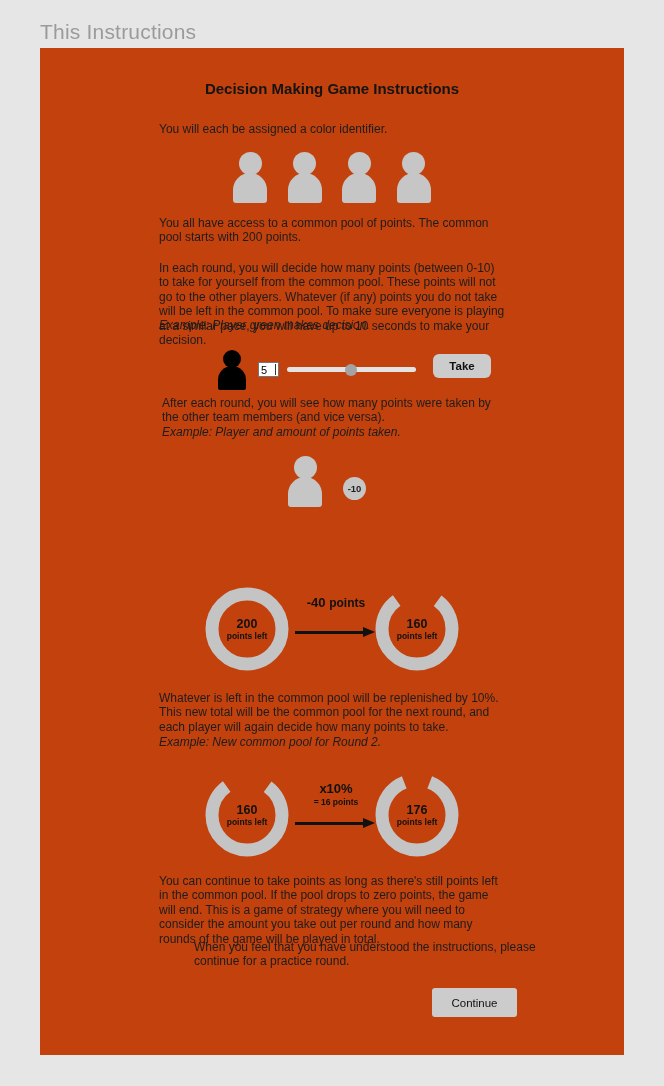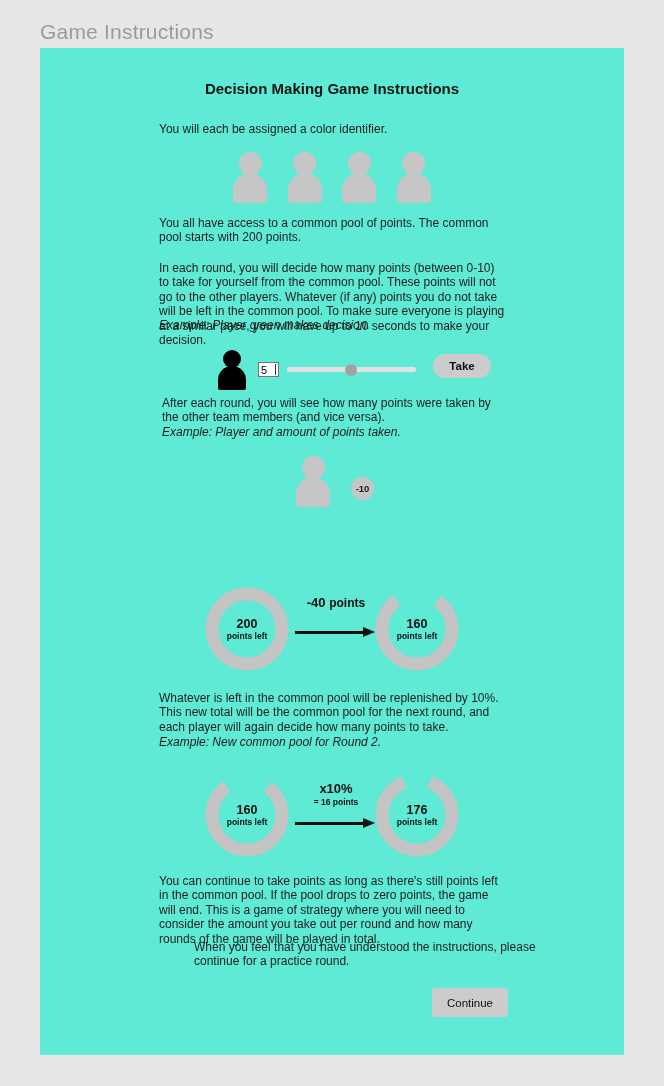--- a/index.html
+++ b/index.html
@@ -20,21 +20,21 @@
     font-size: 21px;
     color: #9b9b9b;
     letter-spacing: 0.2px;
   }
   #card {
     position: absolute;
     left: 40px;
     top: 48px;
     width: 584px;
     height: 1007px;
-    background: #5eead4;
+    background: #c2410c;
     box-sizing: border-box;
   }
   .inner {
     position: relative;
     width: 584px;
     height: 1007px;
   }
   #main-title {
     position: absolute;
     top: 32px;
@@ -183,33 +183,33 @@
     background: #a3a3a3;
   }
   #take-button {
     position: absolute;
     left: 274px;
     top: 4px;
     width: 58px;
     height: 24px;
     background: #cccccc;
     border: none;
-    border-radius: 12px;
+    border-radius: 6px;
     font-size: 11.5px;
     font-weight: bold;
     color: #111;
     font-family: "Liberation Sans", sans-serif;
     cursor: pointer;
   }
 
   
   #taken-row {
     position: absolute;
     top: 408px;
-    left: 8px;
+    left: 0;
     width: 584px;
     height: 52px;
   }
   #taken-row .avatar {
     position: absolute;
     left: 246px;
     top: 0;
     width: 38px;
     height: 50px;
     color: #c6c6c6;
@@ -331,35 +331,35 @@
     height: 0;
     border-top: 5px solid transparent;
     border-bottom: 5px solid transparent;
     border-left: 12px solid #111;
   }
 
   #continue-button {
     position: absolute;
     left: 392px;
     top: 940px;
-    width: 76px;
+    width: 85px;
     height: 29px;
     background: #cccccc;
     border: none;
     border-radius: 3px;
     font-size: 11.5px;
     color: #111;
     font-family: "Liberation Sans", sans-serif;
     cursor: pointer;
   }
 </style>
 </head>
 <body>
 
-<div id="page-header">Game Instructions</div>
+<div id="page-header">This Instructions</div>
 
 <div id="card">
 <div class="inner">
 
   <div id="main-title">Decision Making Game Instructions</div>
 
   <div class="para" style="top:74px;">You will each be assigned a color identifier.</div>
 
   <div id="avatar-group">
     <span class="avatar"><span class="head"></span><span class="body"></span></span>

